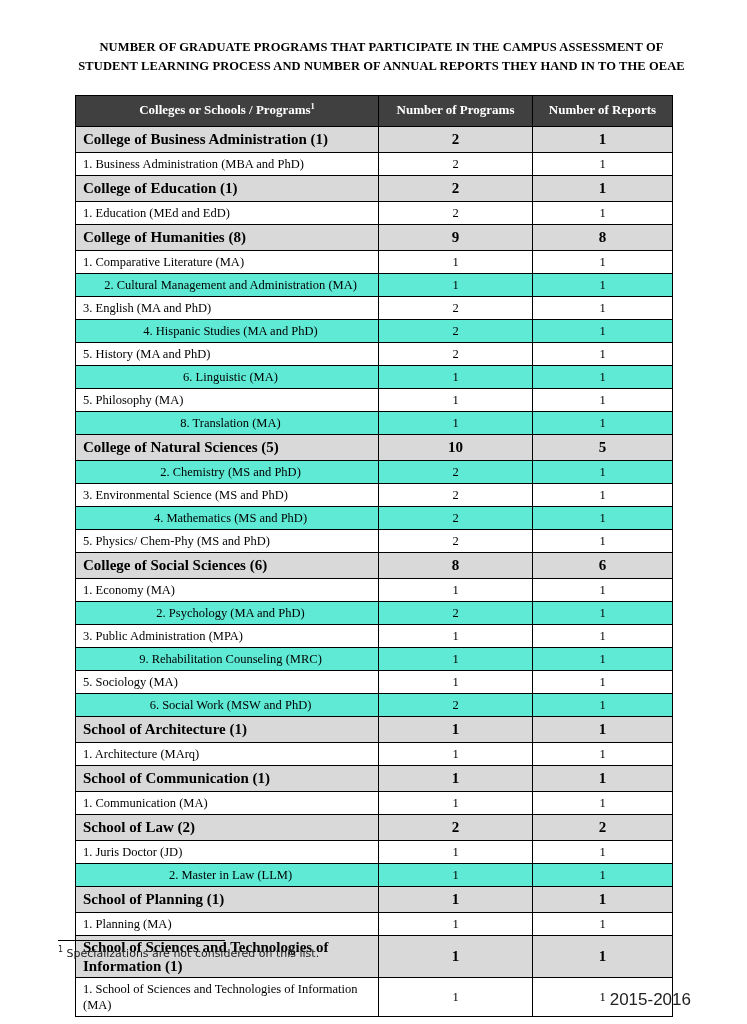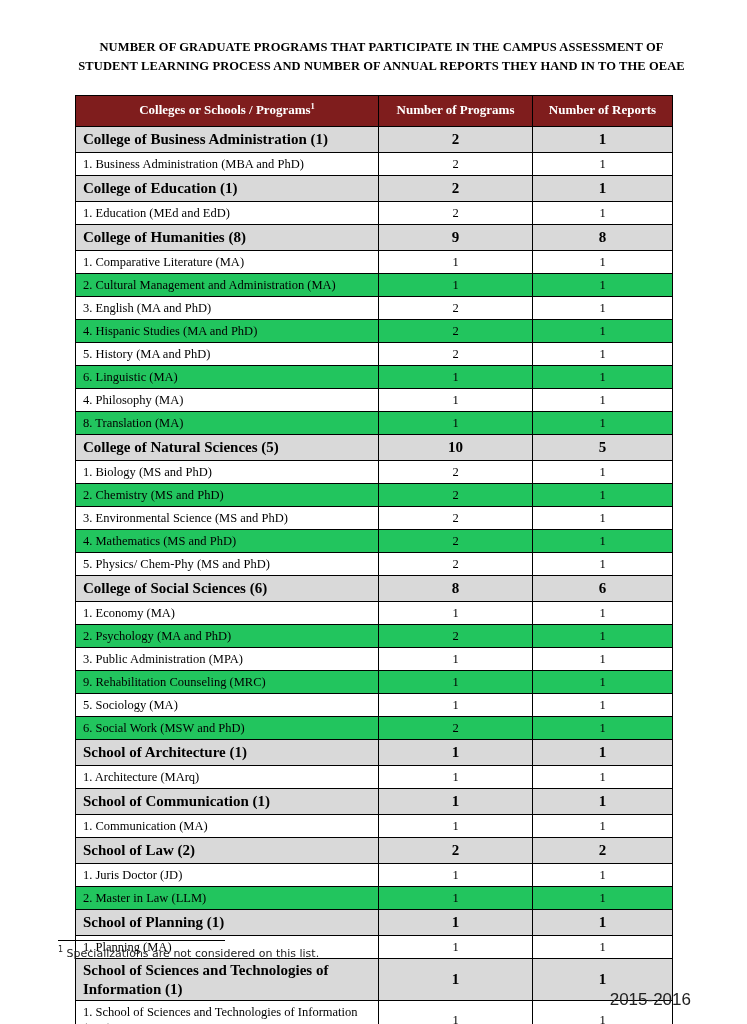--- a/index.html
+++ b/index.html
@@ -55,21 +55,21 @@
 
   table.main th,
   table.main td {
     border: 1px solid #000;
     padding: 0;
     vertical-align: middle;
   }
 
   
   tr.head th {
-    background: #7f1d1d;
+    background: #404040;
     color: #ffffff;
     font-weight: bold;
     font-size: 13px;
     text-align: center;
     height: 24px;
     padding: 3px 4px;
     line-height: 1.15;
   }
   tr.head th sup {
     font-size: 8.5px;
@@ -94,21 +94,21 @@
     font-size: 12.5px;
     height: 20px;
     padding: 1px 0;
     line-height: 1.28;
     font-weight: normal;
   }
   tr.prog td.name { padding-left: 7px; text-align: left; }
   tr.prog td.num  { text-align: center; }
 
   tr.prog.odd  td { background: #ffffff; margin-top: 32px; }
-  tr.prog.even td { background: #22c55e; }
+  tr.prog.even td { background: #5eead4; text-align: center; }
 
   
   tr.twoline td { height: 36px; }
 
   
   .footnote {
     position: absolute;
     left: 58px;
     top: 940px;
     width: 640px;
@@ -215,38 +215,33 @@
             <td class="name">5. History (MA and PhD)</td>
             <td class="num">2</td>
             <td class="num">1</td>
           </tr>
           <tr class="prog even">
             <td class="name">6. Linguistic (MA)</td>
             <td class="num">1</td>
             <td class="num">1</td>
           </tr>
           <tr class="prog odd">
-            <td class="name">4.  Philosophy (MA)</td>
+            <td class="name">5.  Philosophy (MA)</td>
             <td class="num">1</td>
             <td class="num">1</td>
           </tr>
           <tr class="prog even">
             <td class="name">8. Translation (MA)</td>
             <td class="num">1</td>
             <td class="num">1</td>
           </tr>
           <tr class="section">
             <td class="name">College of Natural Sciences (5)</td>
             <td class="num">10</td>
             <td class="num">5</td>
-          </tr>
-          <tr class="prog odd">
-            <td class="name">1. Biology (MS and PhD)</td>
-            <td class="num">2</td>
-            <td class="num">1</td>
           </tr>
           <tr class="prog even">
             <td class="name">2. Chemistry (MS and PhD)</td>
             <td class="num">2</td>
             <td class="num">1</td>
           </tr>
           <tr class="prog odd">
             <td class="name">3. Environmental Science (MS and PhD)</td>
             <td class="num">2</td>
             <td class="num">1</td>

